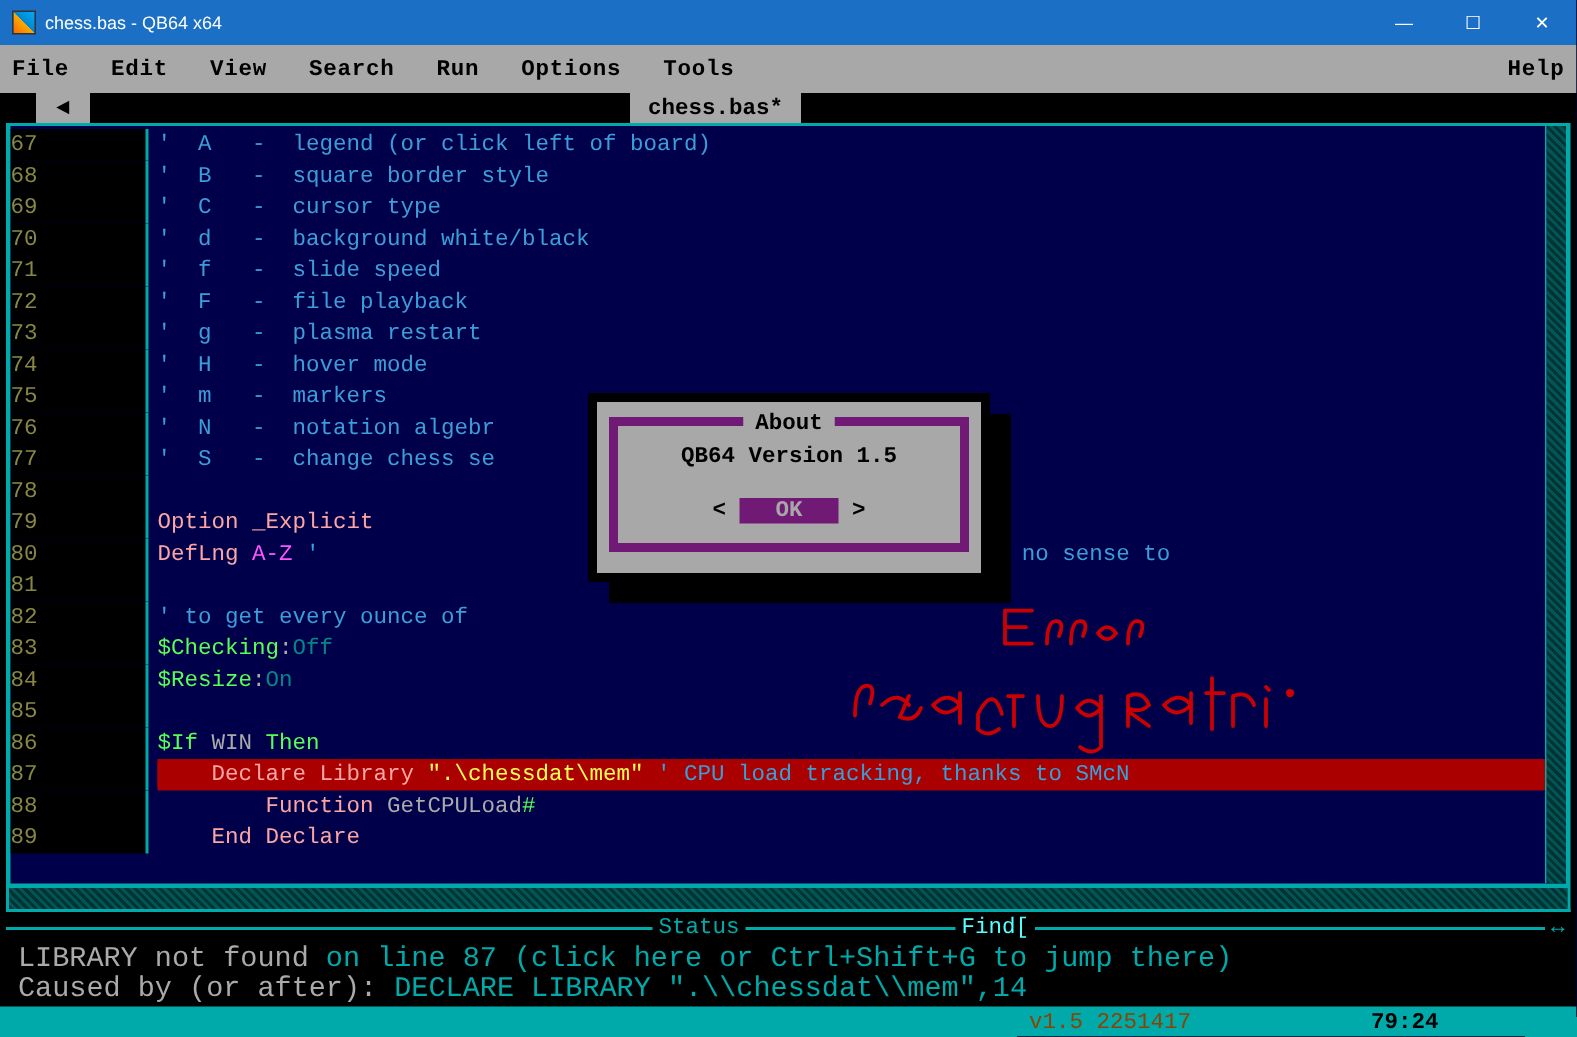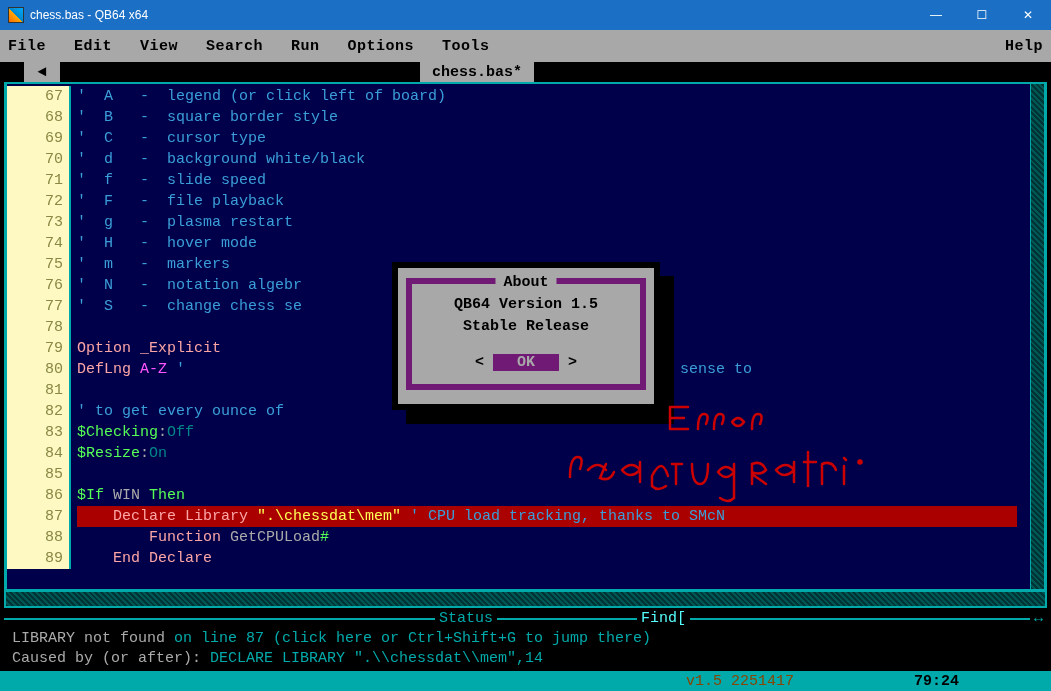--- a/index.html
+++ b/index.html
@@ -81,24 +81,23 @@
     margin: 0 4px;
     overflow: hidden;
   }
   .code-area {
     white-space: pre;
     line-height: 21px;
     padding-top: 2px;
   }
   .line { display: flex; }
   .lineno {
-    width: 64px;
-    text-align: right;
+    width: 92px;
     color: #888844;
-    background: #fef9c3;
+    background: #000000;
     border-right: 2px solid #00aaaa;
     padding-right: 6px;
     margin-right: 6px;
   }
   .c-comment { color: #3a9ed8; }
   .c-orange { color: #fca5a5; }
   .c-gray { color: #aaaaaa; }
   .c-magenta { color: #ff55ff; }
   .c-green { color: #55ff55; }
   .c-darkcyan { color: #008888; }
@@ -125,21 +124,21 @@
     margin: 2px 4px 0;
     color: #00aaaa;
   }
   .status-header .line-seg { flex: 1; border-top: 2px solid #00aaaa; }
   .status-header .label { padding: 0 4px; }
   .find-label { color: #55ffff; border-top:none; padding:0 4px; }
   .status-body {
     margin: 0 4px;
     padding: 2px 8px;
     line-height: 20px;
-    font-size: 15px;
+    font-size: 19px;
   }
   .st-gray { color: #aaaaaa; }
   .st-cyan { color: #00aaaa; }
   .bottom-bar {
     position: absolute;
     bottom: 0; left: 0; right: 0;
     height: 20px;
     background: #00aaaa;
     display: flex;
     align-items: center;
@@ -246,21 +245,20 @@
   <span class="version">v1.5 2251417</span>
   <span class="cursor-pos">79:24</span>
   <span style="width:80px"></span>
 </div>
 
 <div class="dialog">
   <div class="dialog-inner">
     <div class="dialog-title">About</div>
     <div style="height:6px"></div>
     <div>QB64 Version 1.5</div>
-    <div>Stable Release</div>
     <div class="dialog-ok">
       <span class="bracket">&lt; </span><span class="ok-text">OK</span><span class="bracket"> &gt;</span>
     </div>
   </div>
 </div>
 
 <svg class="handwriting" viewBox="0 0 380 130">
   <g stroke="#cc0000" stroke-width="2.5" fill="none" stroke-linecap="round">
     <path d="M110 15 l0 22 M110 15 l18 0 M110 26 l14 0 M110 37 l18 0"></path>
     <path d="M138 37 q0 -15 6 -15 q6 0 2 10"></path>

